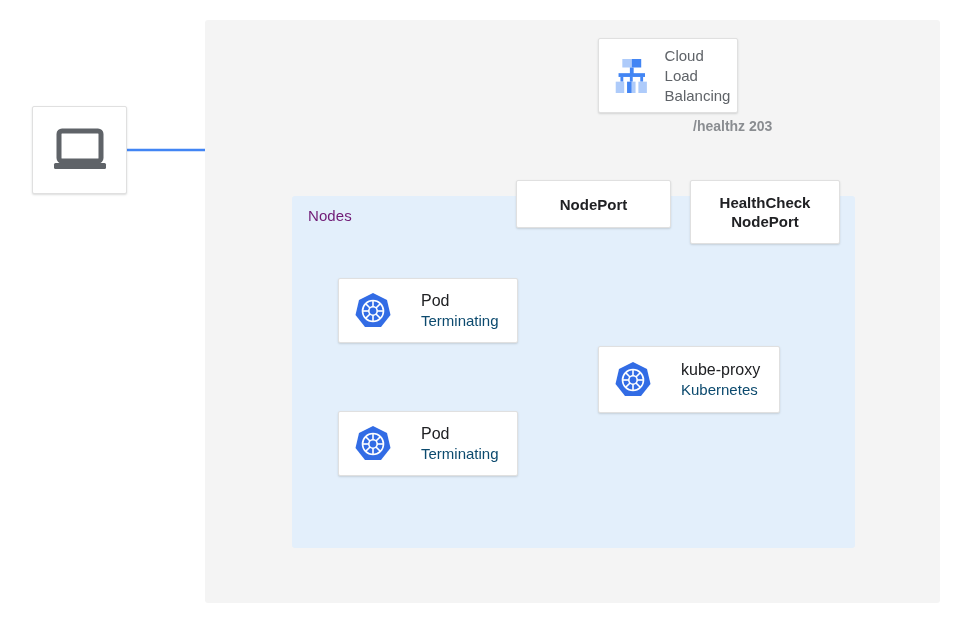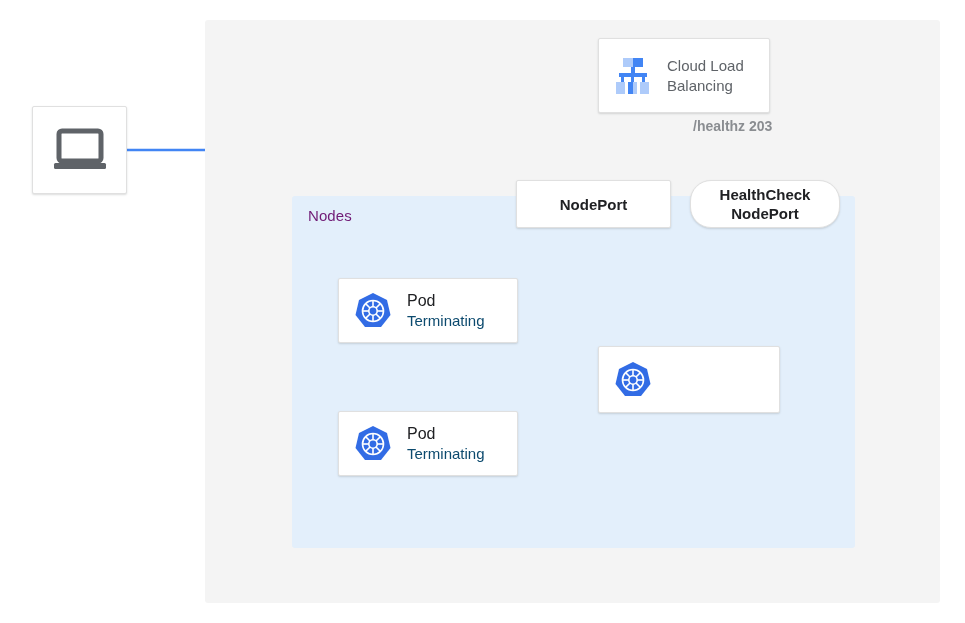--- a/index.html
+++ b/index.html
@@ -54,21 +54,21 @@
   
   #laptop-box {
     left: 32px; top: 106px;
     width: 95px; height: 88px;
     display: flex; align-items: center; justify-content: center;
   }
 
   
   #clb-box {
     left: 598px; top: 38px;
-    width: 172px; height: 75px;
+    width: 140px; height: 75px;
     display: flex; align-items: center;
     padding-left: 12px;
   }
   #clb-box .lbl {
     font-size: 15px;
     color: #5f6368;
     line-height: 20px;
     margin-left: 12px;
     white-space: pre-line;
   }
@@ -76,29 +76,29 @@
   
   .port-box {
     display: flex; align-items: center; justify-content: center;
     text-align: center;
     font-weight: bold;
     font-size: 15px;
     color: #202124;
     line-height: 19px;
   }
   #nodeport-box { left: 516px; top: 180px; width: 155px; height: 48px; }
-  #hc-nodeport-box { left: 690px; top: 180px; width: 150px; height: 48px; border-radius: 21px; }
+  #hc-nodeport-box { left: 690px; top: 180px; width: 150px; height: 64px; }
   #hc-nodeport-box .t { white-space: pre-line; }
 
   
   .entity {
     display: flex; align-items: center;
     padding-left: 14px;
   }
-  .entity .txt { margin-left: 14px; }
+  .entity .txt { margin-left: 28px; }
   .entity .title {
     font-size: 16px;
     color: #202124;
     line-height: 20px;
   }
   .entity .sub {
     font-size: 15px;
     color: #0c4a6e;
     line-height: 20px;
   }
@@ -249,13 +249,17 @@
       <line x1="20" y1="9.5" x2="20" y2="15.8"></line>
       <line x1="20" y1="24.2" x2="20" y2="30.5"></line>
       <line x1="9.5" y1="20" x2="15.8" y2="20"></line>
       <line x1="24.2" y1="20" x2="30.5" y2="20"></line>
       <line x1="12.6" y1="12.6" x2="17" y2="17"></line>
       <line x1="23" y1="23" x2="27.4" y2="27.4"></line>
       <line x1="27.4" y1="12.6" x2="23" y2="17"></line>
       <line x1="17" y1="23" x2="12.6" y2="27.4"></line>
     </g>
   </svg>
+  <div class="txt">
+    <div class="title">kube-proxy</div>
+    <div class="sub">Kubernetes</div>
+  </div>
 </div>
 
 </body></html>

